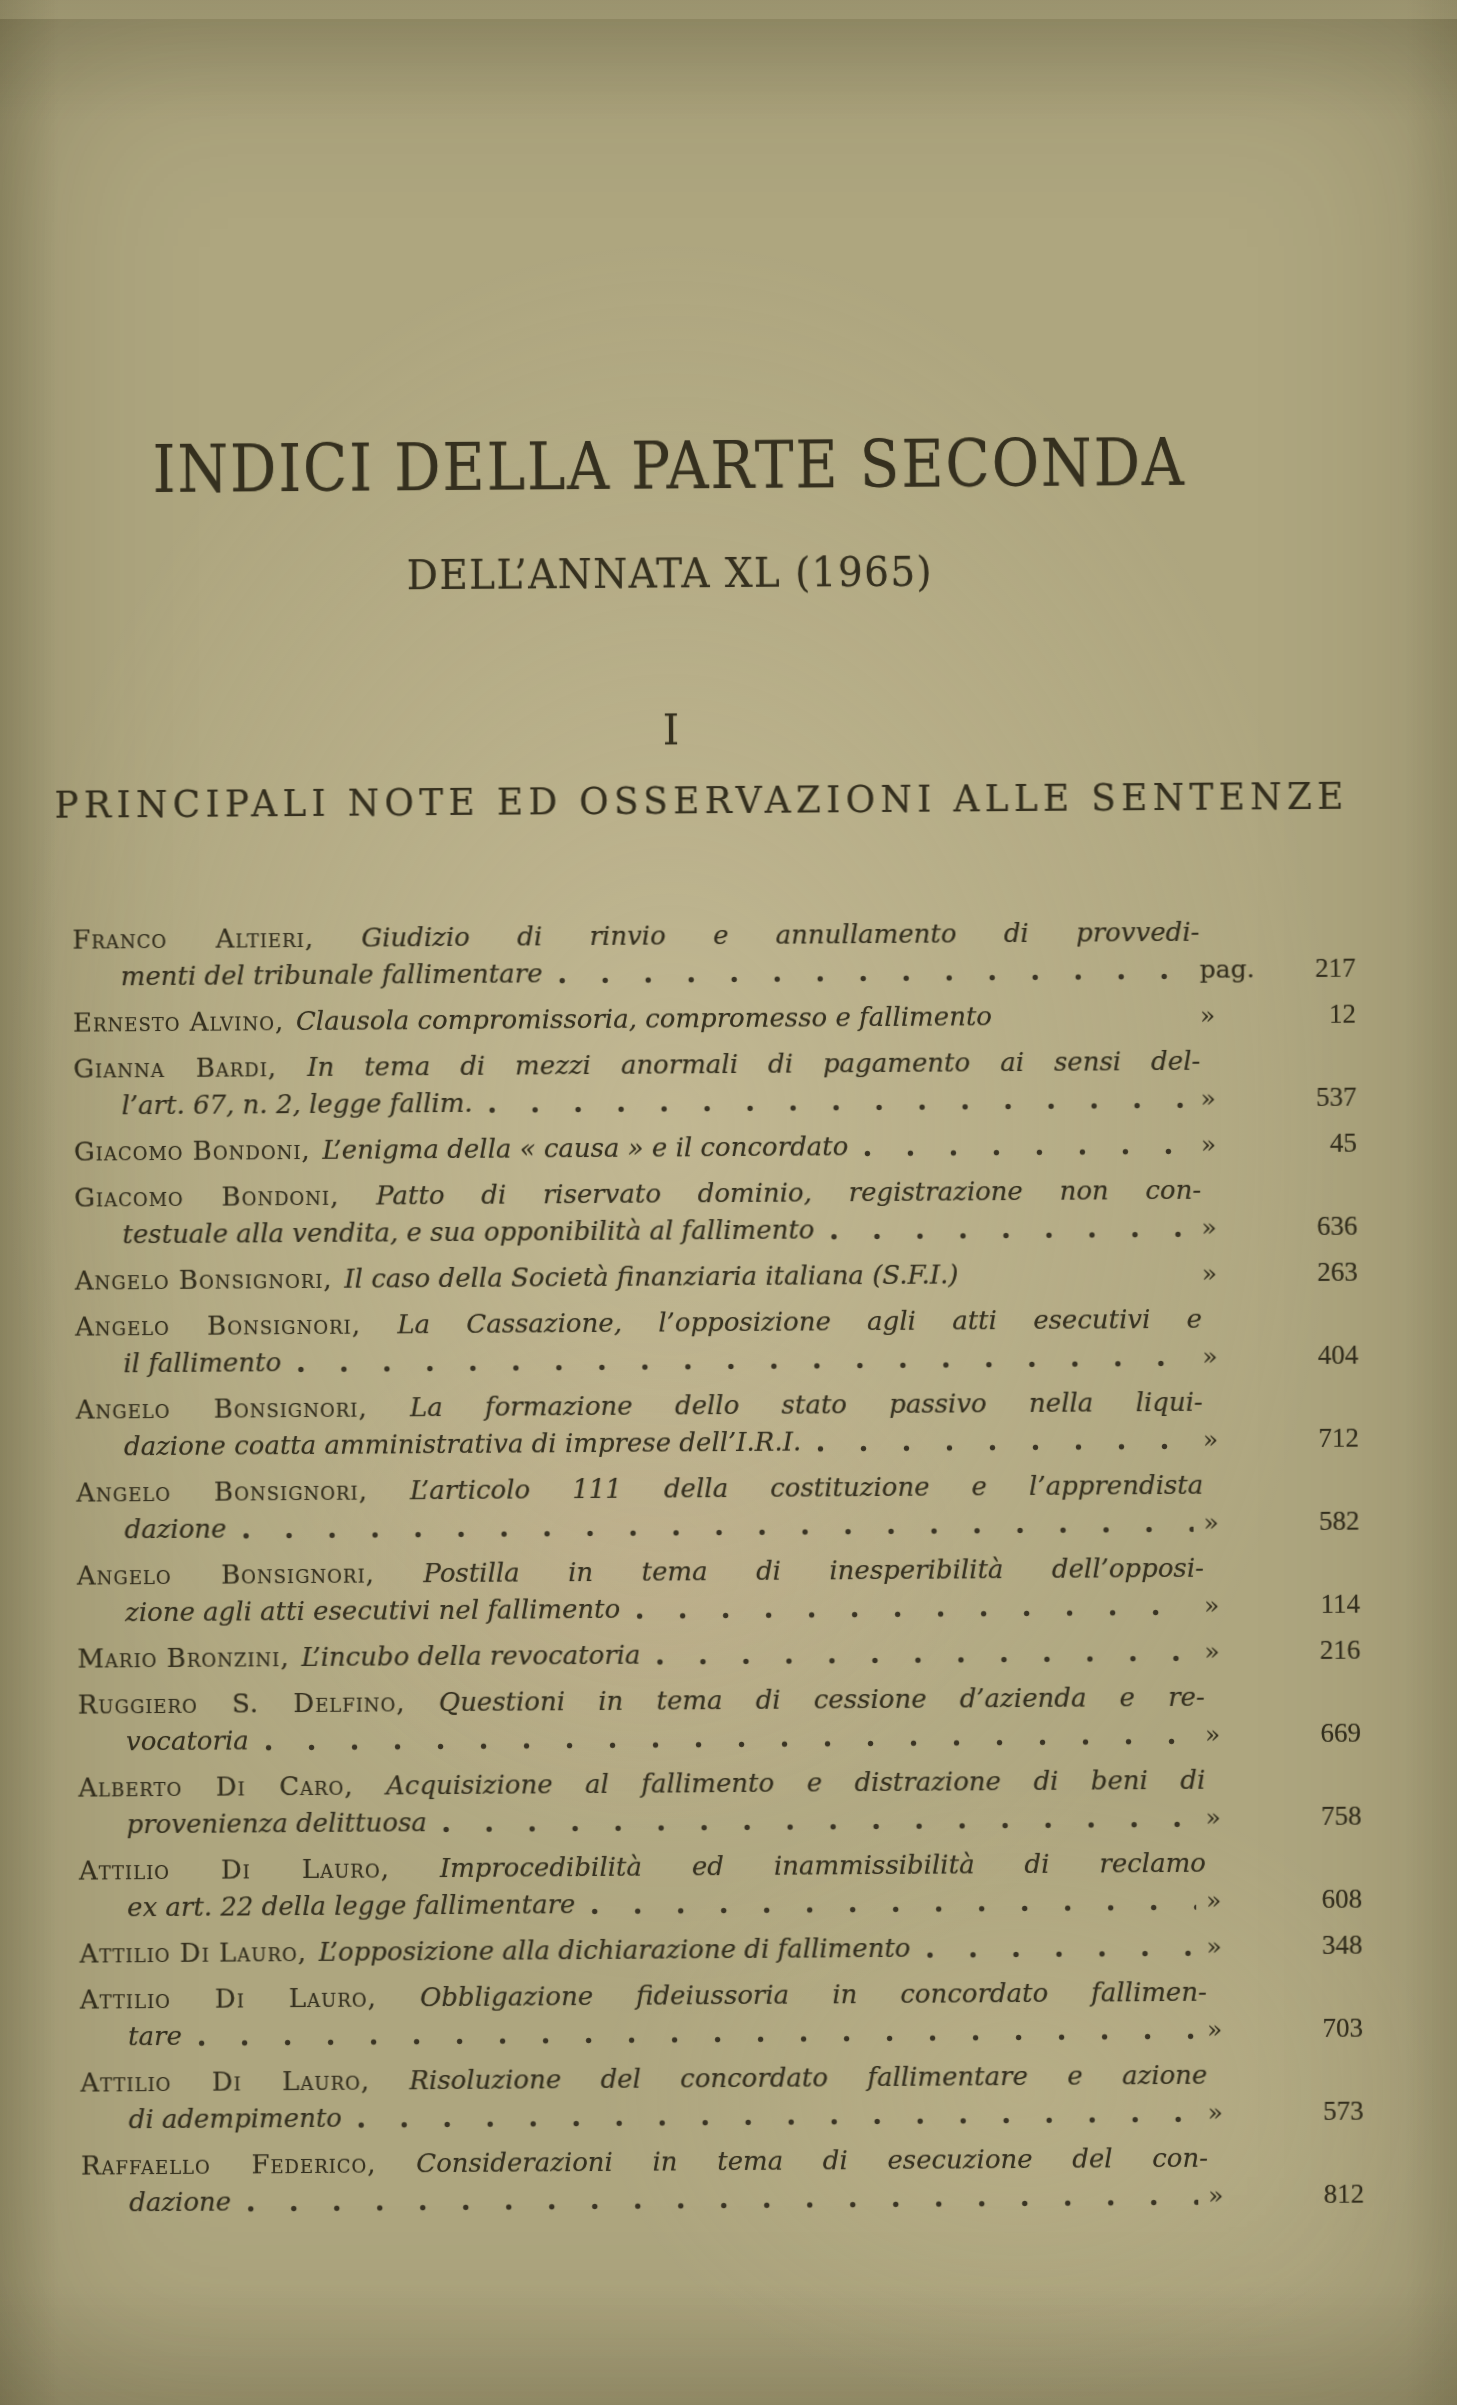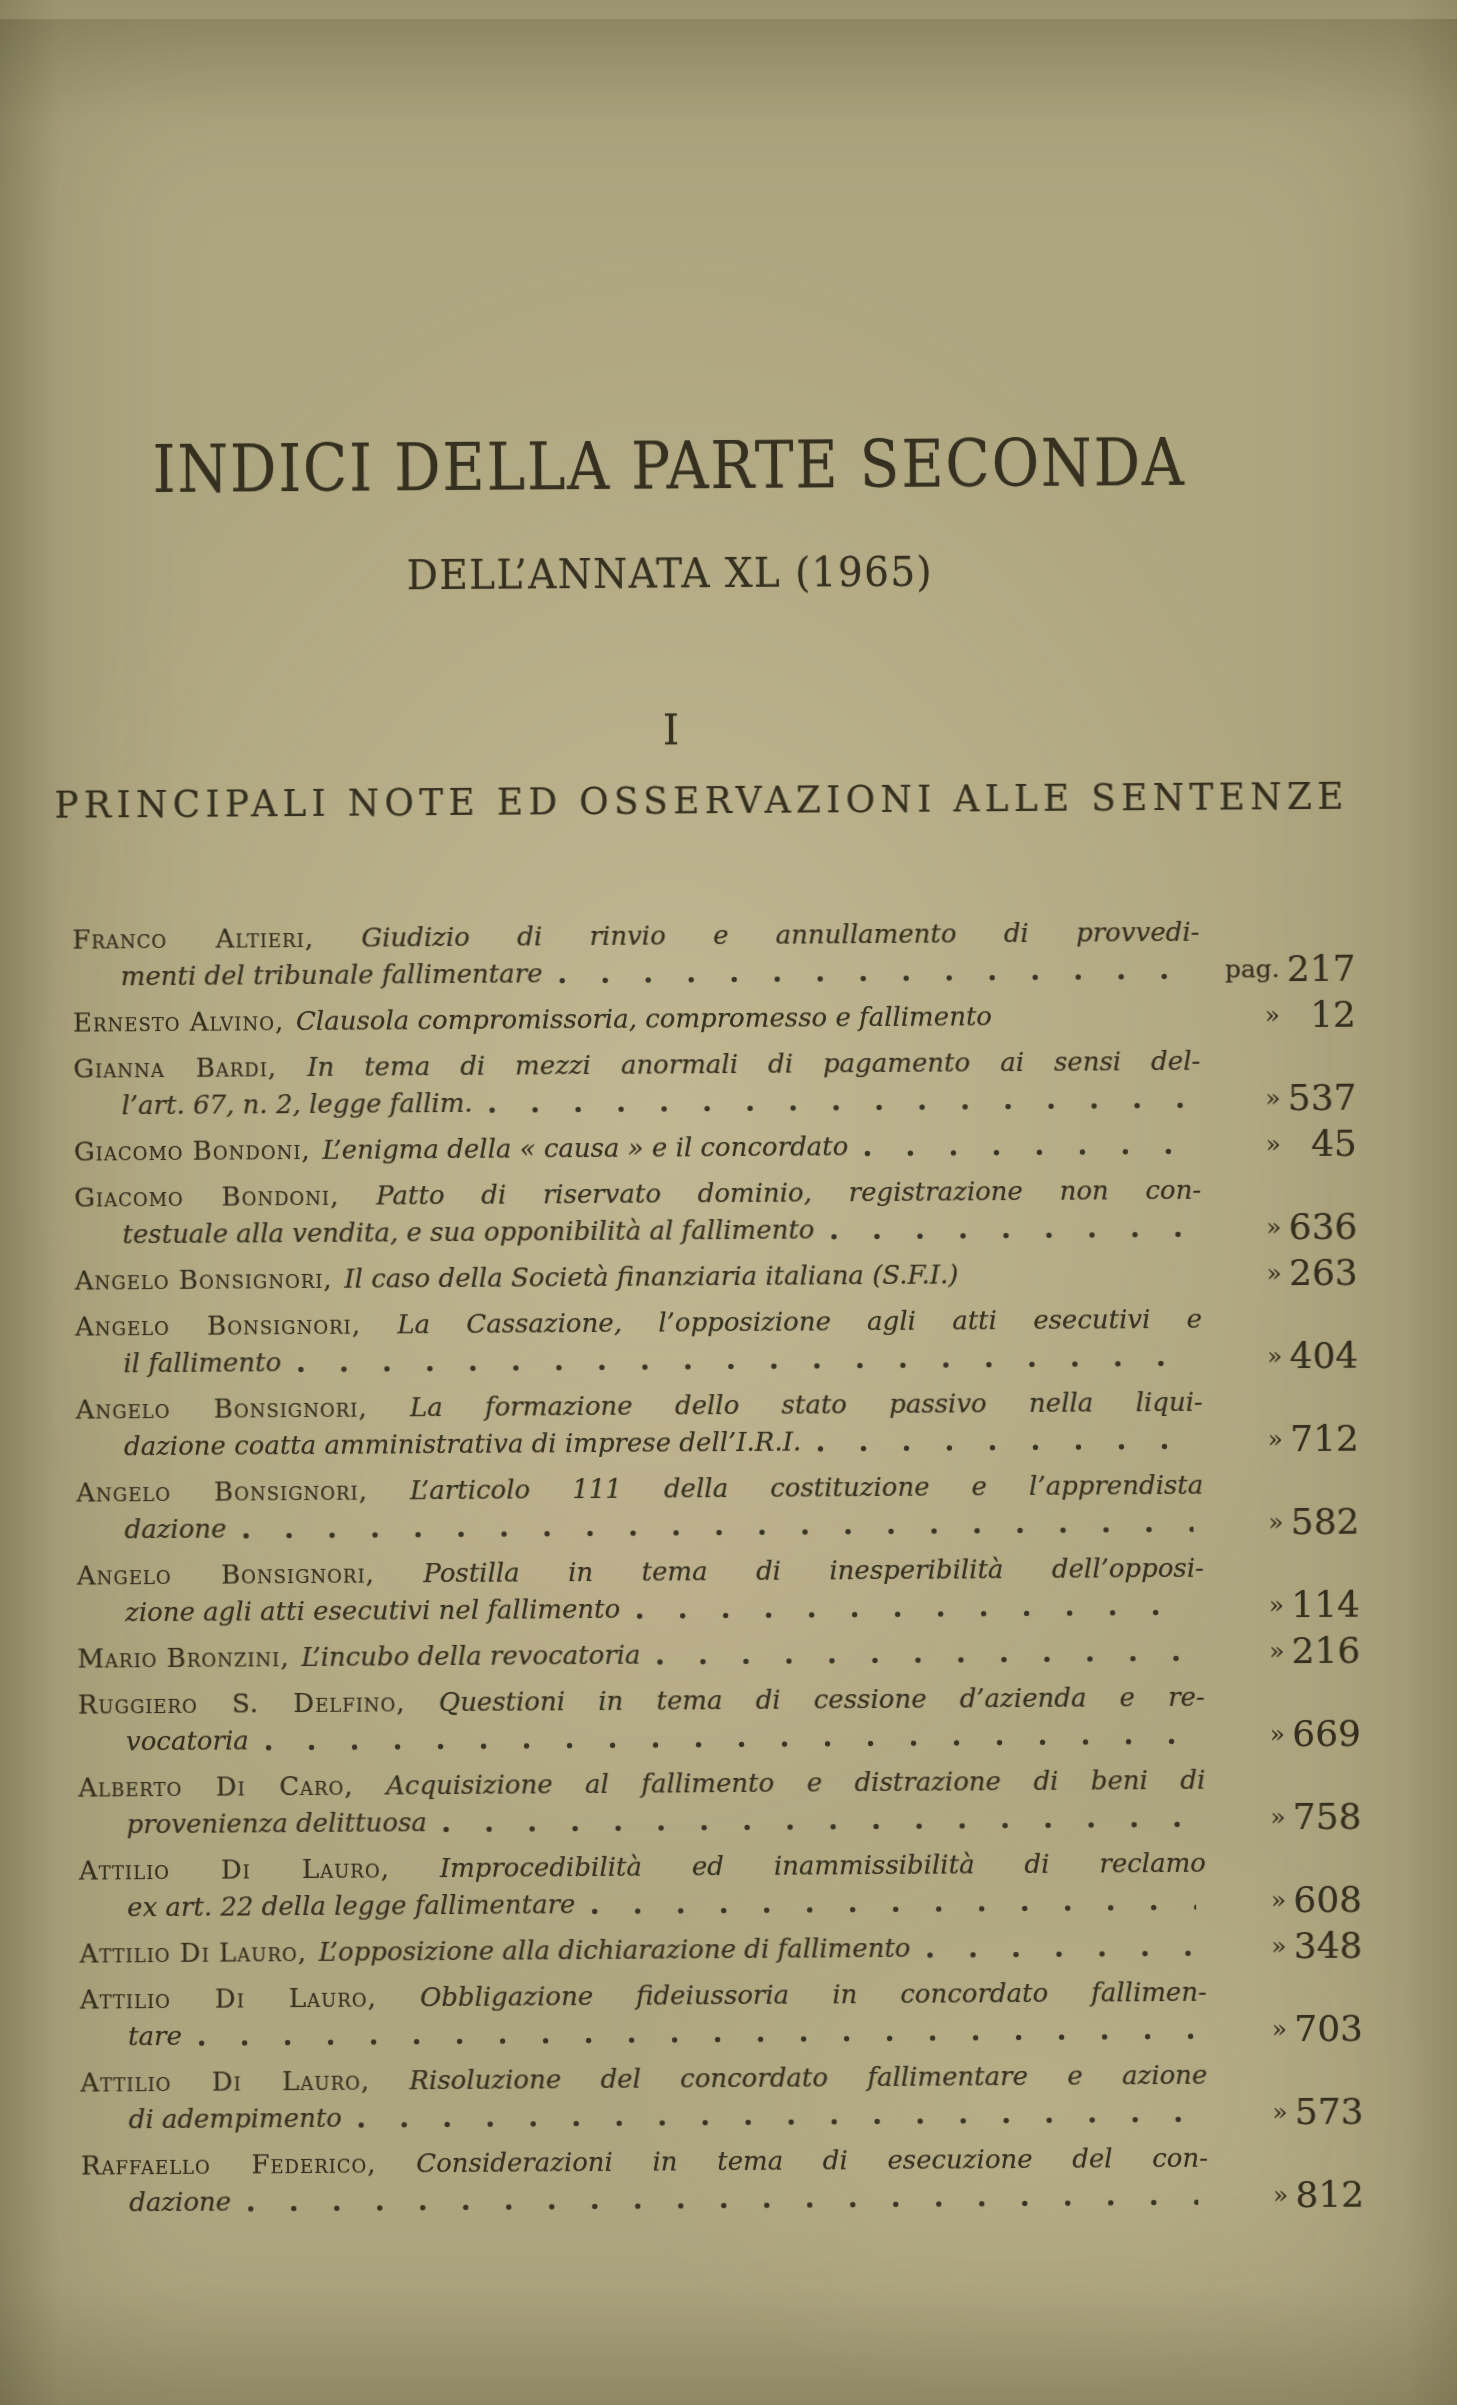--- a/index.html
+++ b/index.html
@@ -99,29 +99,30 @@
     line-height: 37px;
   }
   .entry {
     display: flex;
     align-items: flex-end;
     margin-bottom: 9px;
   }
   .etext { flex: 1; min-width: 0; }
   .refcol {
     width: 80px;
-    text-align: right;
+    text-align: left;
     flex: none;
     font-size: 25px;
   }
   .pgcol {
     width: 76px;
     text-align: right;
     flex: none;
-    font-size: 36px;
+    font-size: 27px;
+    font-family: Liberation Serif, serif;
   }
   .jline {            
     text-align: justify;
     text-align-last: justify;
   }
   .fline { display: flex; }          
   .cline { display: flex; margin-left: 48px; }  
   .fline > .ttl { margin-left: 0.45em; }
   .author {
     font-variant: small-caps;

